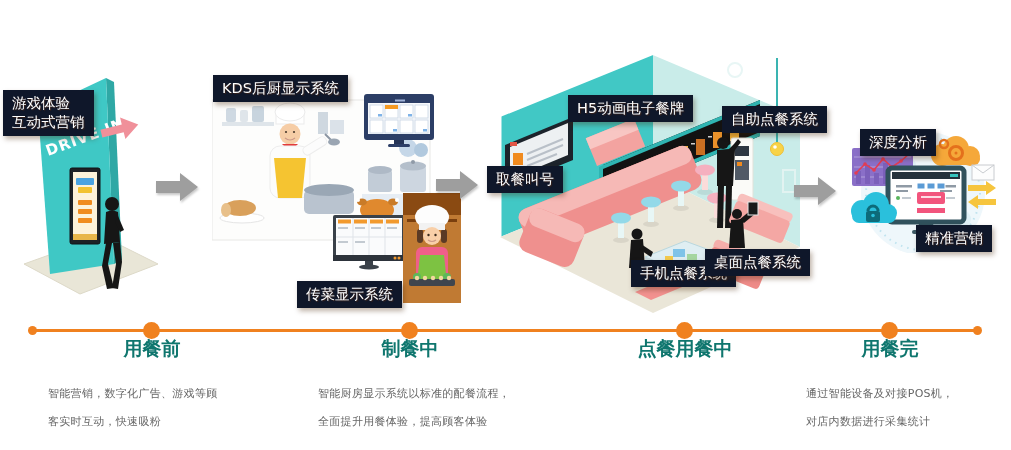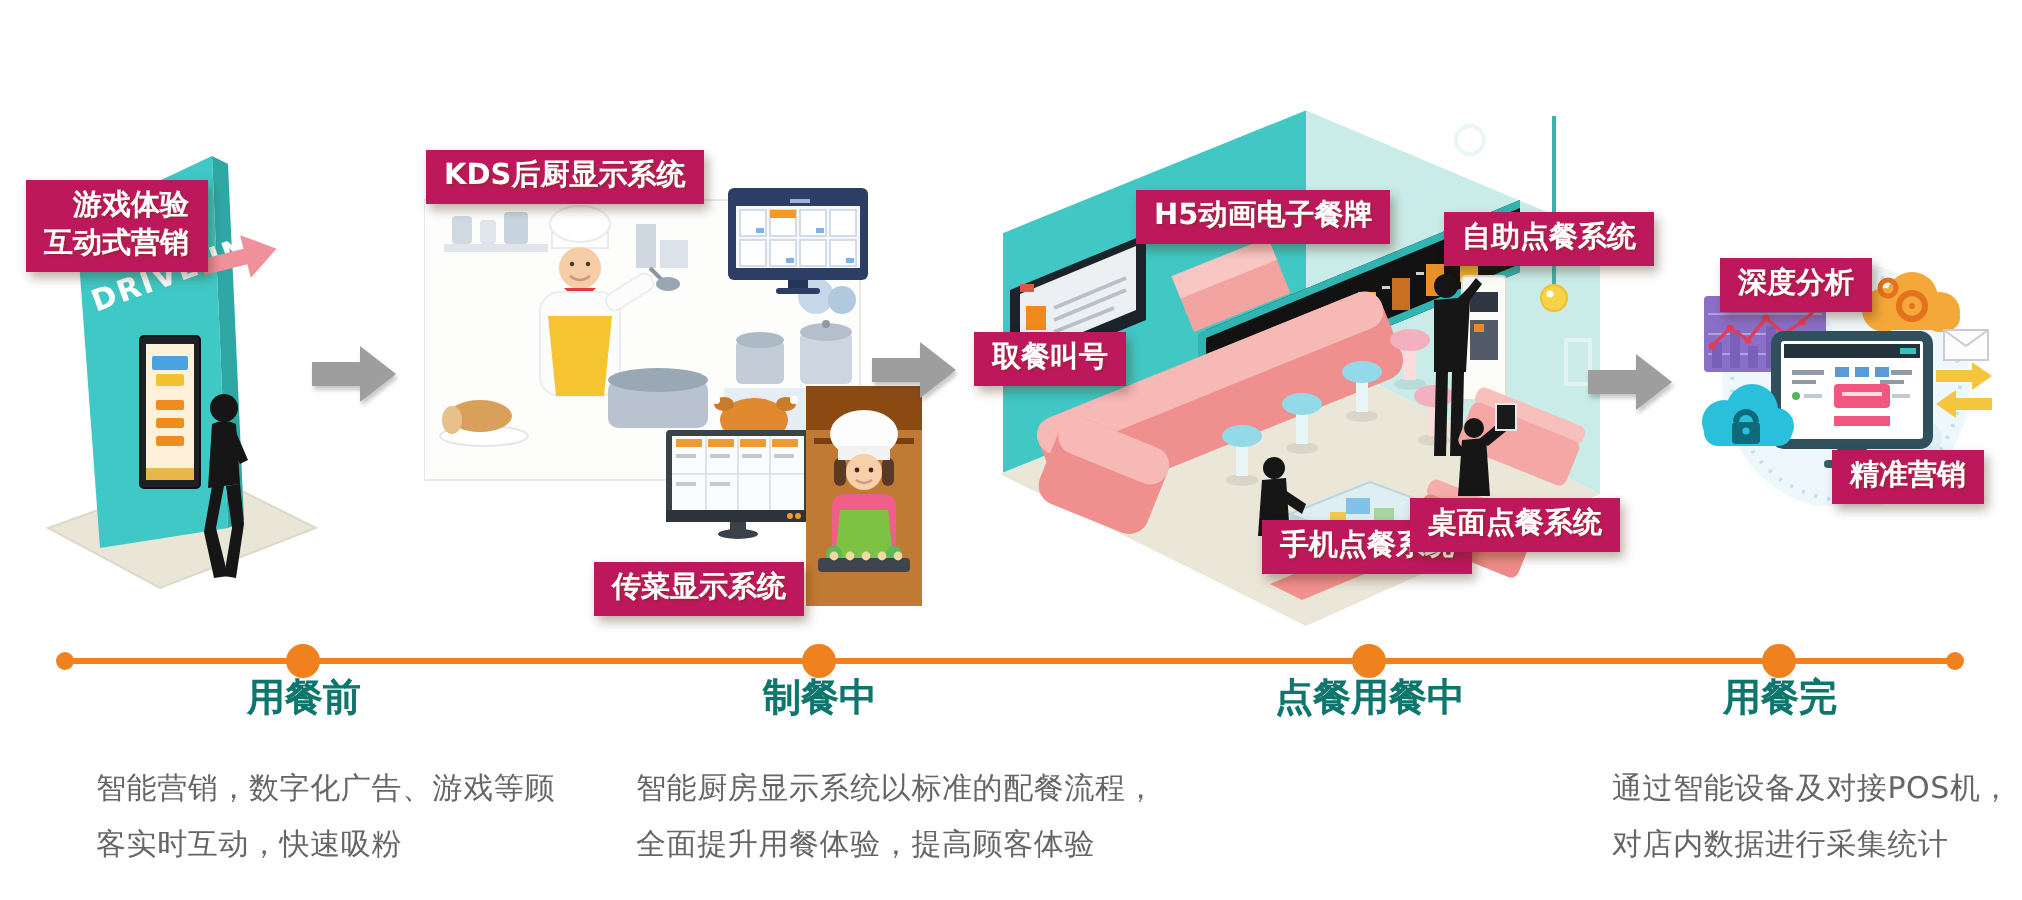--- a/index.html
+++ b/index.html
@@ -1,30 +1,30 @@
 <!DOCTYPE html>
 <html><head>
 <meta charset="utf-8">
 <style>
   html,body{margin:0;padding:0;background:#fff;}
   #canvas{position:relative;width:1011px;height:450px;background:#fff;overflow:hidden;
     font-family:"DejaVu Sans","Liberation Sans",sans-serif;}
   svg{display:block;}
   .illus{position:absolute;}
-  .tag{position:absolute;background:#be185d;color:#fff;font-weight:bold;font-size:14.5px;
+  .tag{position:absolute;background:#0f172a;color:#fff;font-weight:normal;font-size:14.5px;
     line-height:1.3;padding:4px 9px;white-space:nowrap;z-index:5;
     box-shadow:2px 3px 5px rgba(70,35,0,.35);text-shadow:1px 1px 1px rgba(120,50,0,.4);}
   .flow-arrow{position:absolute;z-index:4;filter:drop-shadow(1px 2px 1px rgba(0,0,0,.22));}
   .tl-line{position:absolute;left:33px;top:329px;width:945px;height:3px;background:#f0811f;border-radius:2px;}
   .dot{position:absolute;border-radius:50%;background:#f0811f;}
   .dot-lg{width:17px;height:17px;top:322px;}
   .dot-sm{width:9px;height:9px;top:326px;}
   .stage-title{position:absolute;top:336px;transform:translateX(-50%);color:#0f766e;
     font-size:19px;font-weight:bold;white-space:nowrap;}
-  .desc{position:absolute;top:380px;color:#666;font-size:15px;line-height:28px;
+  .desc{position:absolute;top:380px;color:#666;font-size:11px;line-height:28px;
     letter-spacing:.3px;white-space:nowrap;}
 </style>
 </head>
 <body>
 
 <div id="canvas">
 
   <svg class="illus" style="left:10px;top:68px" width="175" height="235" viewBox="0 0 175 235">
     <polygon points="14,196 92,168 148,196 70,226" fill="#e9e6d7" stroke="#ddd9c8"></polygon>
     <g>
@@ -437,21 +437,21 @@
   <svg class="flow-arrow" style="left:156px;top:170px" width="46" height="34" viewBox="0 0 46 34">
     <polygon points="0,11 24,11 24,3 42,17 24,31 24,23 0,23" fill="#9e9e9e"></polygon>
   </svg>
   <svg class="flow-arrow" style="left:436px;top:168px" width="46" height="34" viewBox="0 0 46 34">
     <polygon points="0,11 24,11 24,3 42,17 24,31 24,23 0,23" fill="#9e9e9e"></polygon>
   </svg>
   <svg class="flow-arrow" style="left:794px;top:174px" width="46" height="34" viewBox="0 0 46 34">
     <polygon points="0,11 24,11 24,3 42,17 24,31 24,23 0,23" fill="#9e9e9e"></polygon>
   </svg>
 
-  <div class="tag" style="left:13px;top:90px;text-align:right">
+  <div class="tag" style="left:3px;top:90px;text-align:left">
     <div>游戏体验</div>
     <div>互动式营销</div>
   </div>
   <div class="tag" style="left:213px;top:75px">KDS后厨显示系统</div>
   <div class="tag" style="left:487px;top:166px">取餐叫号</div>
   <div class="tag" style="left:297px;top:281px">传菜显示系统</div>
   <div class="tag" style="left:568px;top:95px">H5动画电子餐牌</div>
   <div class="tag" style="left:722px;top:106px">自助点餐系统</div>
   <div class="tag" style="left:631px;top:260px">手机点餐系统</div>
   <div class="tag" style="left:705px;top:249px">桌面点餐系统</div>

